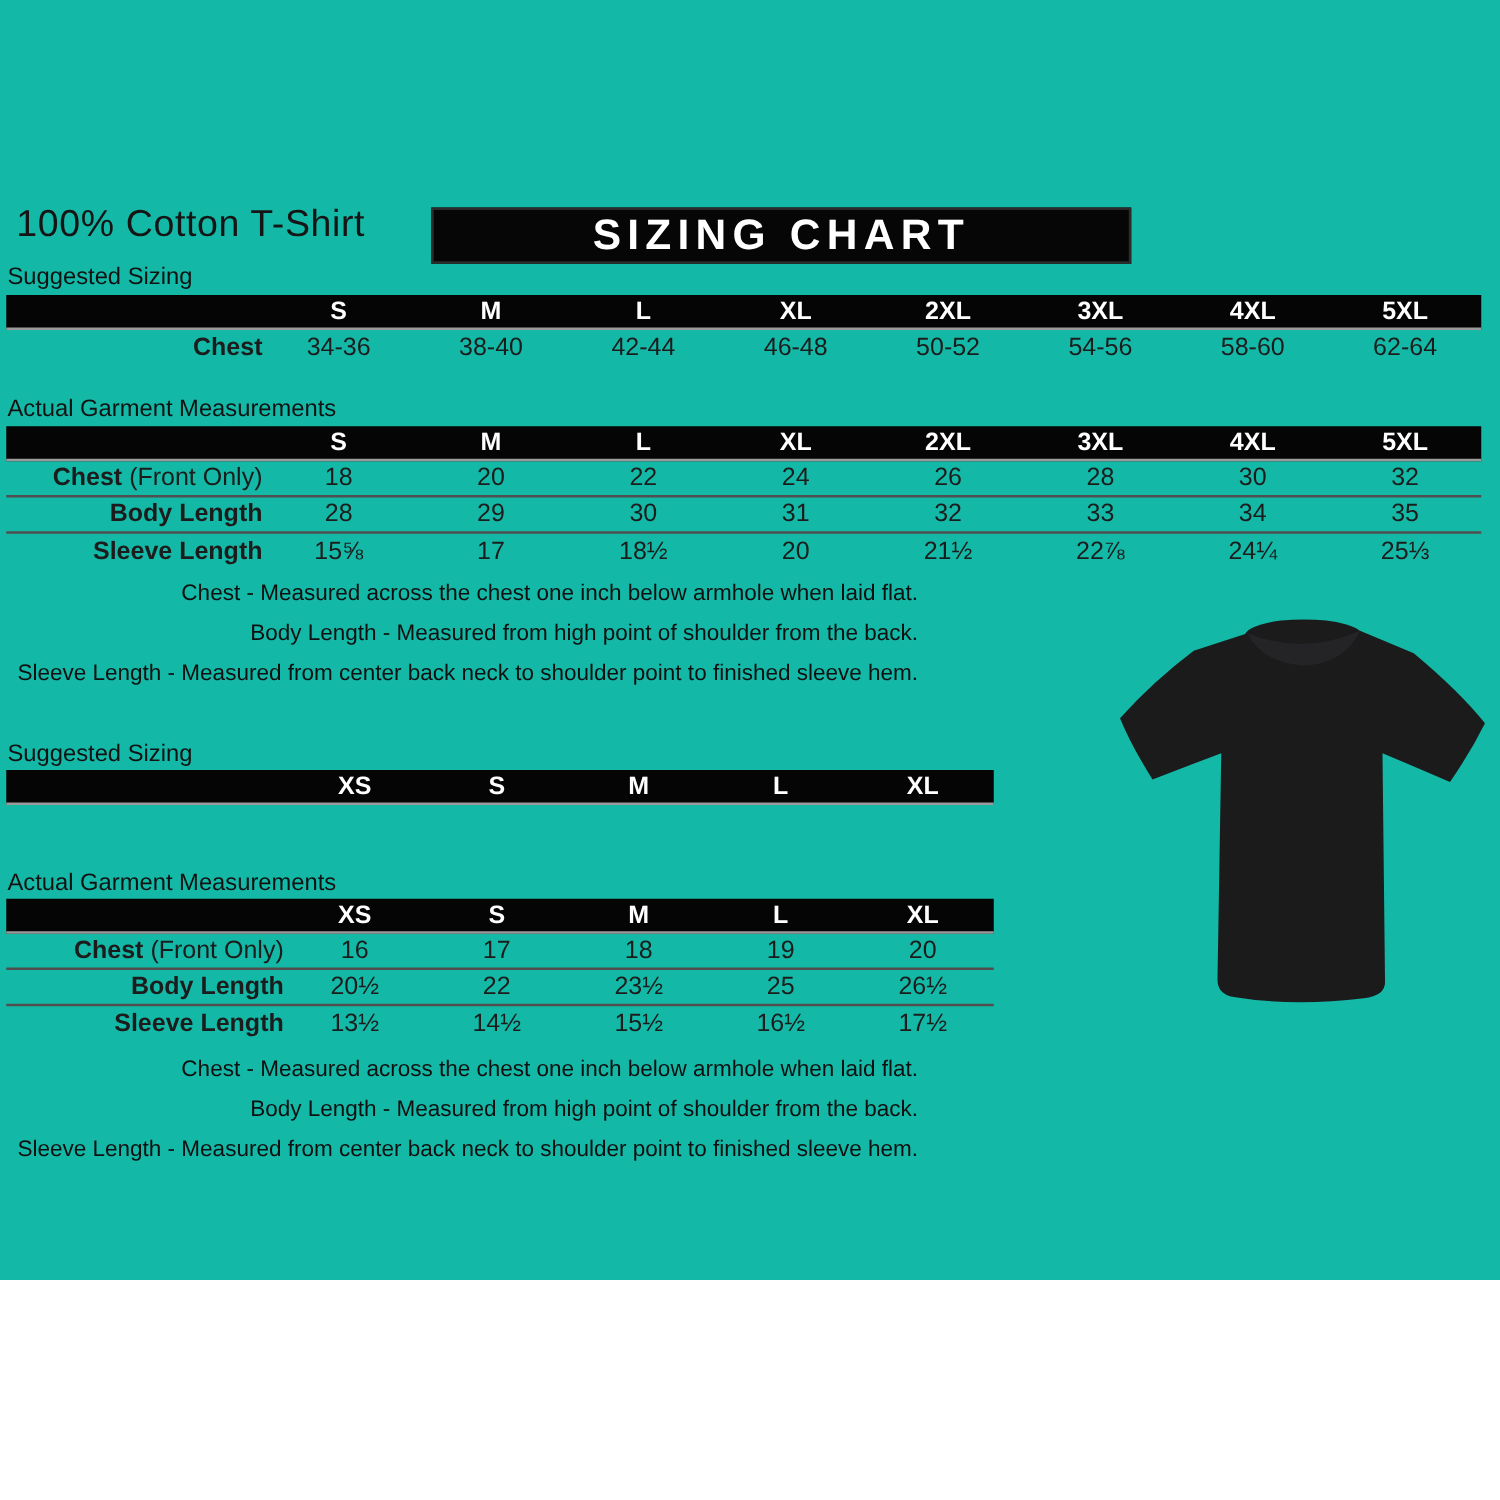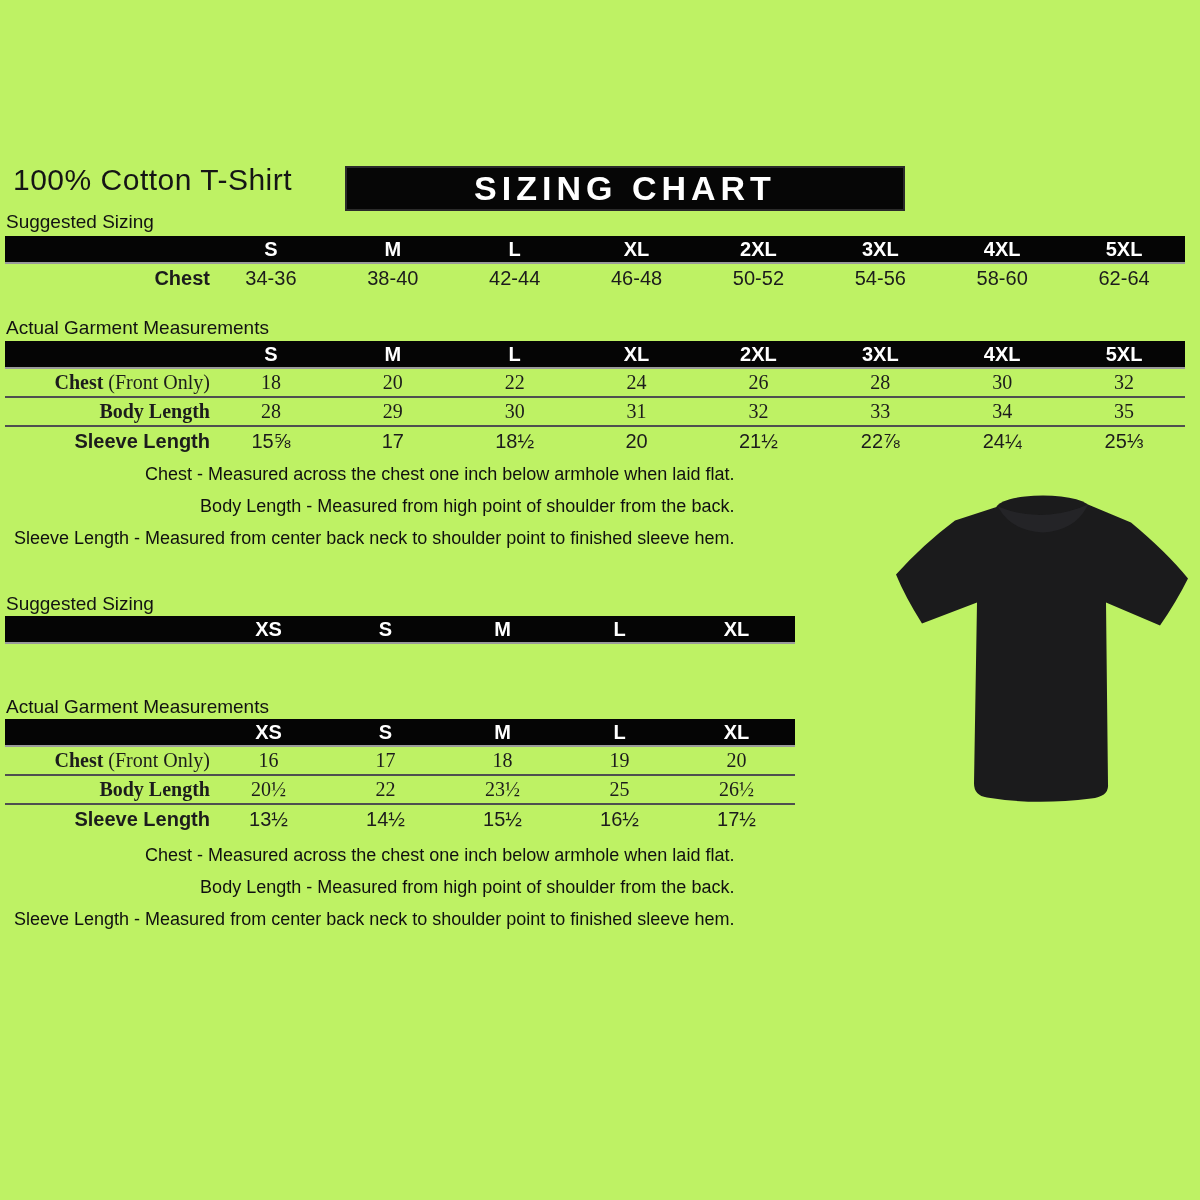--- a/index.html
+++ b/index.html
@@ -1,33 +1,33 @@
 <!DOCTYPE html>
 <html><head>
 <meta charset="utf-8">
 <style>
   * { margin:0; padding:0; box-sizing:border-box; }
   html,body { background:#ffffff; }
   body { font-family:"Liberation Sans", sans-serif; color:#111; }
-  .page { position:relative; width:1200px; height:1200px; background:#bef264; overflow:hidden; }
+  .page { position:relative; width:1200px; height:1024px; background:#14b8a6; overflow:hidden; }
 
   .main-title { position:absolute; left:13px; top:163px; font-size:30px; font-weight:500; color:#151515; letter-spacing:.5px; }
   .banner { position:absolute; left:345px; top:166px; width:560px; height:45px; background:#060606;
             border:2px solid #2b2b2b; color:#fff; font-weight:bold; font-size:34px; letter-spacing:5px;
             text-align:center; line-height:40px; }
   .section-label { position:absolute; font-size:19px; color:#121212; }
   .youth-title { position:absolute; left:5px; top:549px; font-size:30px; font-weight:bold; color:#0d0d0d; }
 
   .size-table { position:absolute; font-size:20px; }
   .t-header { display:grid; height:28px; background:#050505; color:#fff; font-weight:bold;
               align-items:center; border-bottom:2px solid #9a9a9a; }
   .t-row { display:grid; height:29px; align-items:center; color:#1c1c1c; }
-  .t-row.sep { border-bottom:2px solid #4f4f4f;font-family:Liberation Serif, serif; }
+  .t-row.sep { border-bottom:2px solid #4f4f4f; }
   .cols-adult { grid-template-columns:205px repeat(8,1fr); }
-  .cols-youth { grid-template-columns:205px repeat(5,1fr); }
+  .cols-youth { grid-template-columns:205px repeat(5,1fr);padding-left:17px; }
   .cell { text-align:center; }
   .row-label { text-align:right; padding-left:9px; font-weight:bold; white-space:nowrap; }
   .row-label .suffix { font-weight:normal; }
 
   .notes { position:absolute; left:14px; font-size:18px; color:#101010; }
   .notes div { margin-bottom:11px;text-align:right; }
 
   .tshirt-wrap { position:absolute; left:895px; top:488px; width:300px; height:325px; }
   .tshirt-wrap svg { width:100%; height:100%; display:block; }
 </style>

